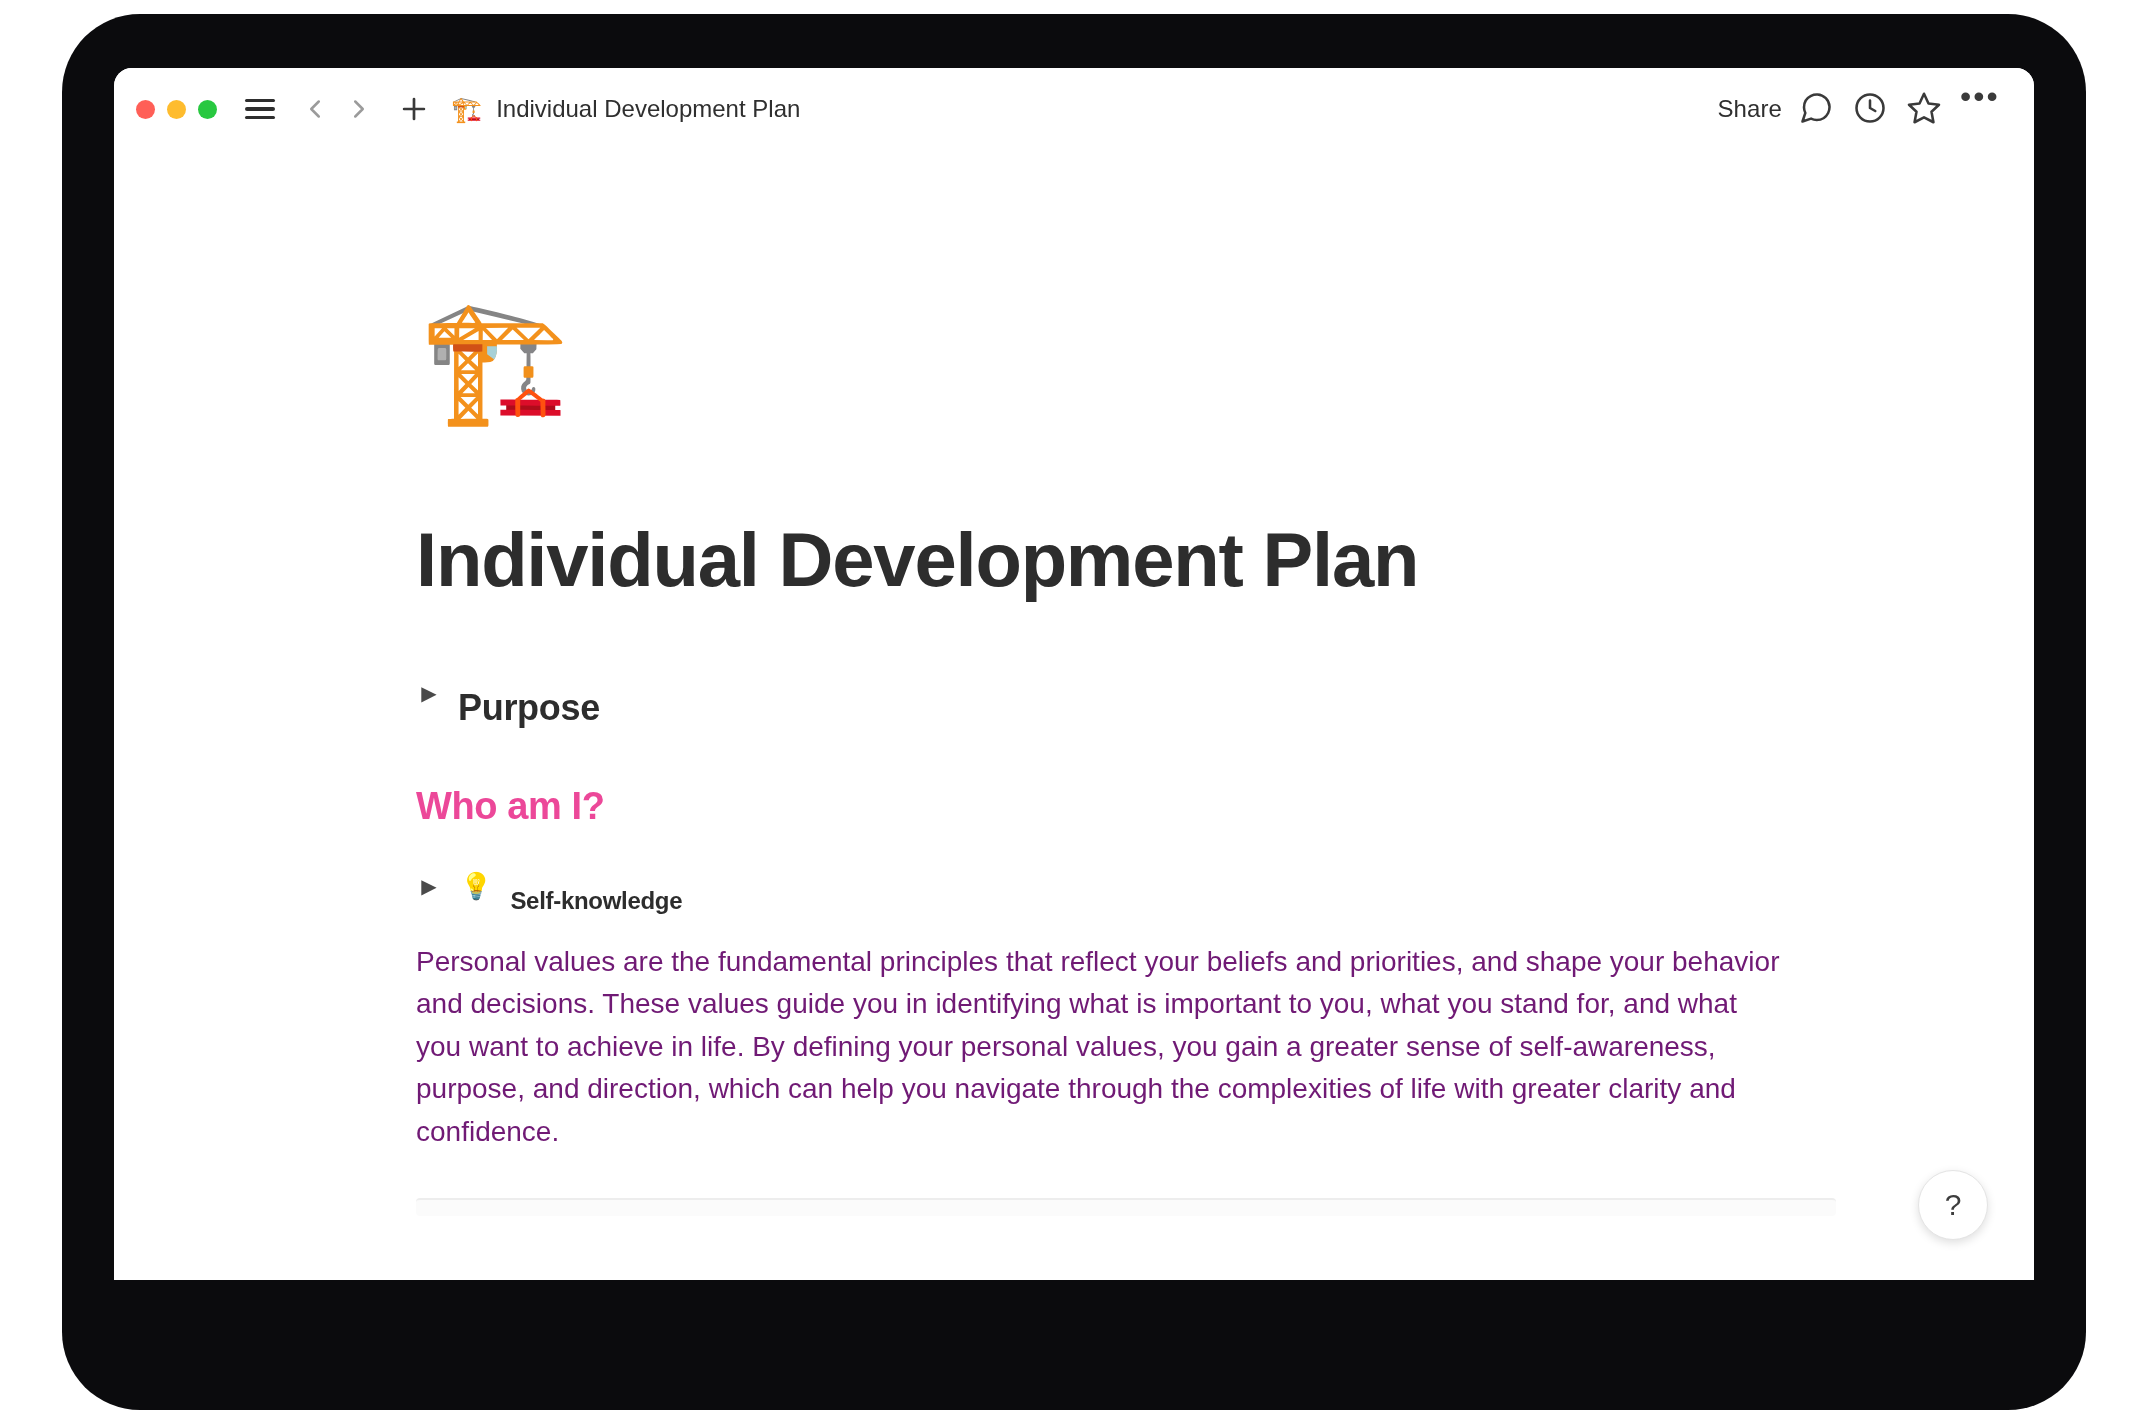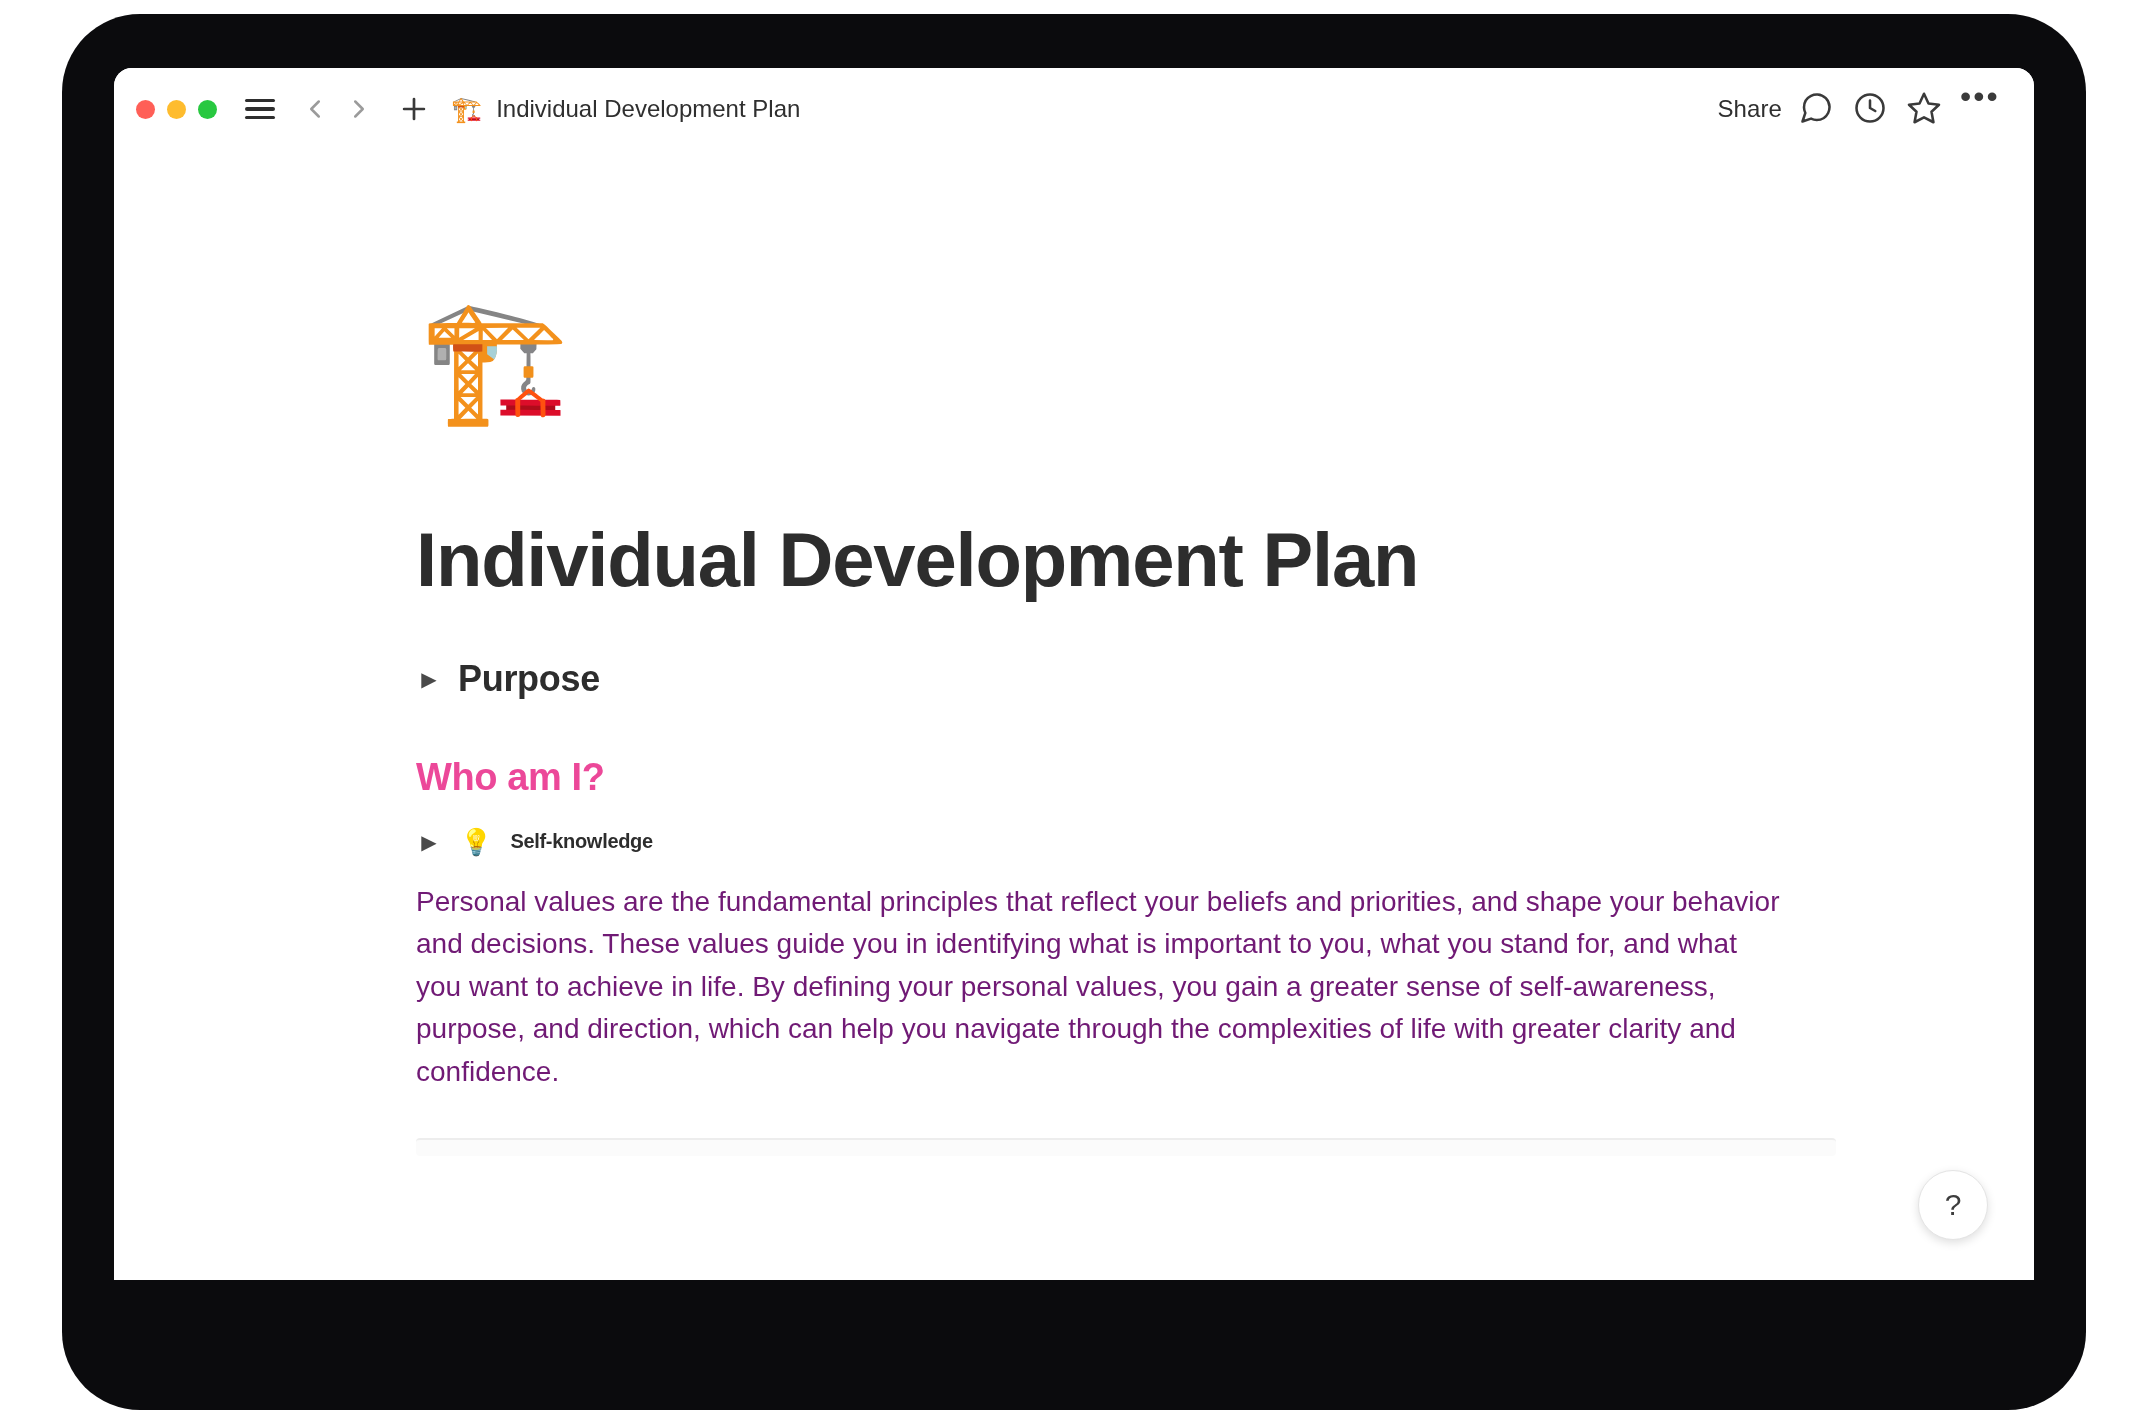--- a/index.html
+++ b/index.html
@@ -192,36 +192,37 @@
     color: #4a4a4a;
     font-size: 20px;
     text-align: center;
     flex: 0 0 26px;
   }
   .toggle-title {
     font-size: 36px;
     font-weight: 700;
     color: #2d2d2d;
     letter-spacing: -0.3px;
+    margin-top: 29px;
   }
 
   .h2 {
     font-size: 38px;
     font-weight: 700;
     color: #ec4899;
     margin: 56px 0 0 0;
     letter-spacing: -0.4px;
   }
 
   .toggle-row.sub {
     margin-top: 30px;
     gap: 18px;
   }
   .toggle-row.sub .toggle-title {
-    font-size: 20px;
+    font-size: 24px;
   }
   .bulb {
     font-size: 26px;
     line-height: 1;
   }
 
   .para {
     font-size: 28px;
     line-height: 1.52;
     color: #701a75;

